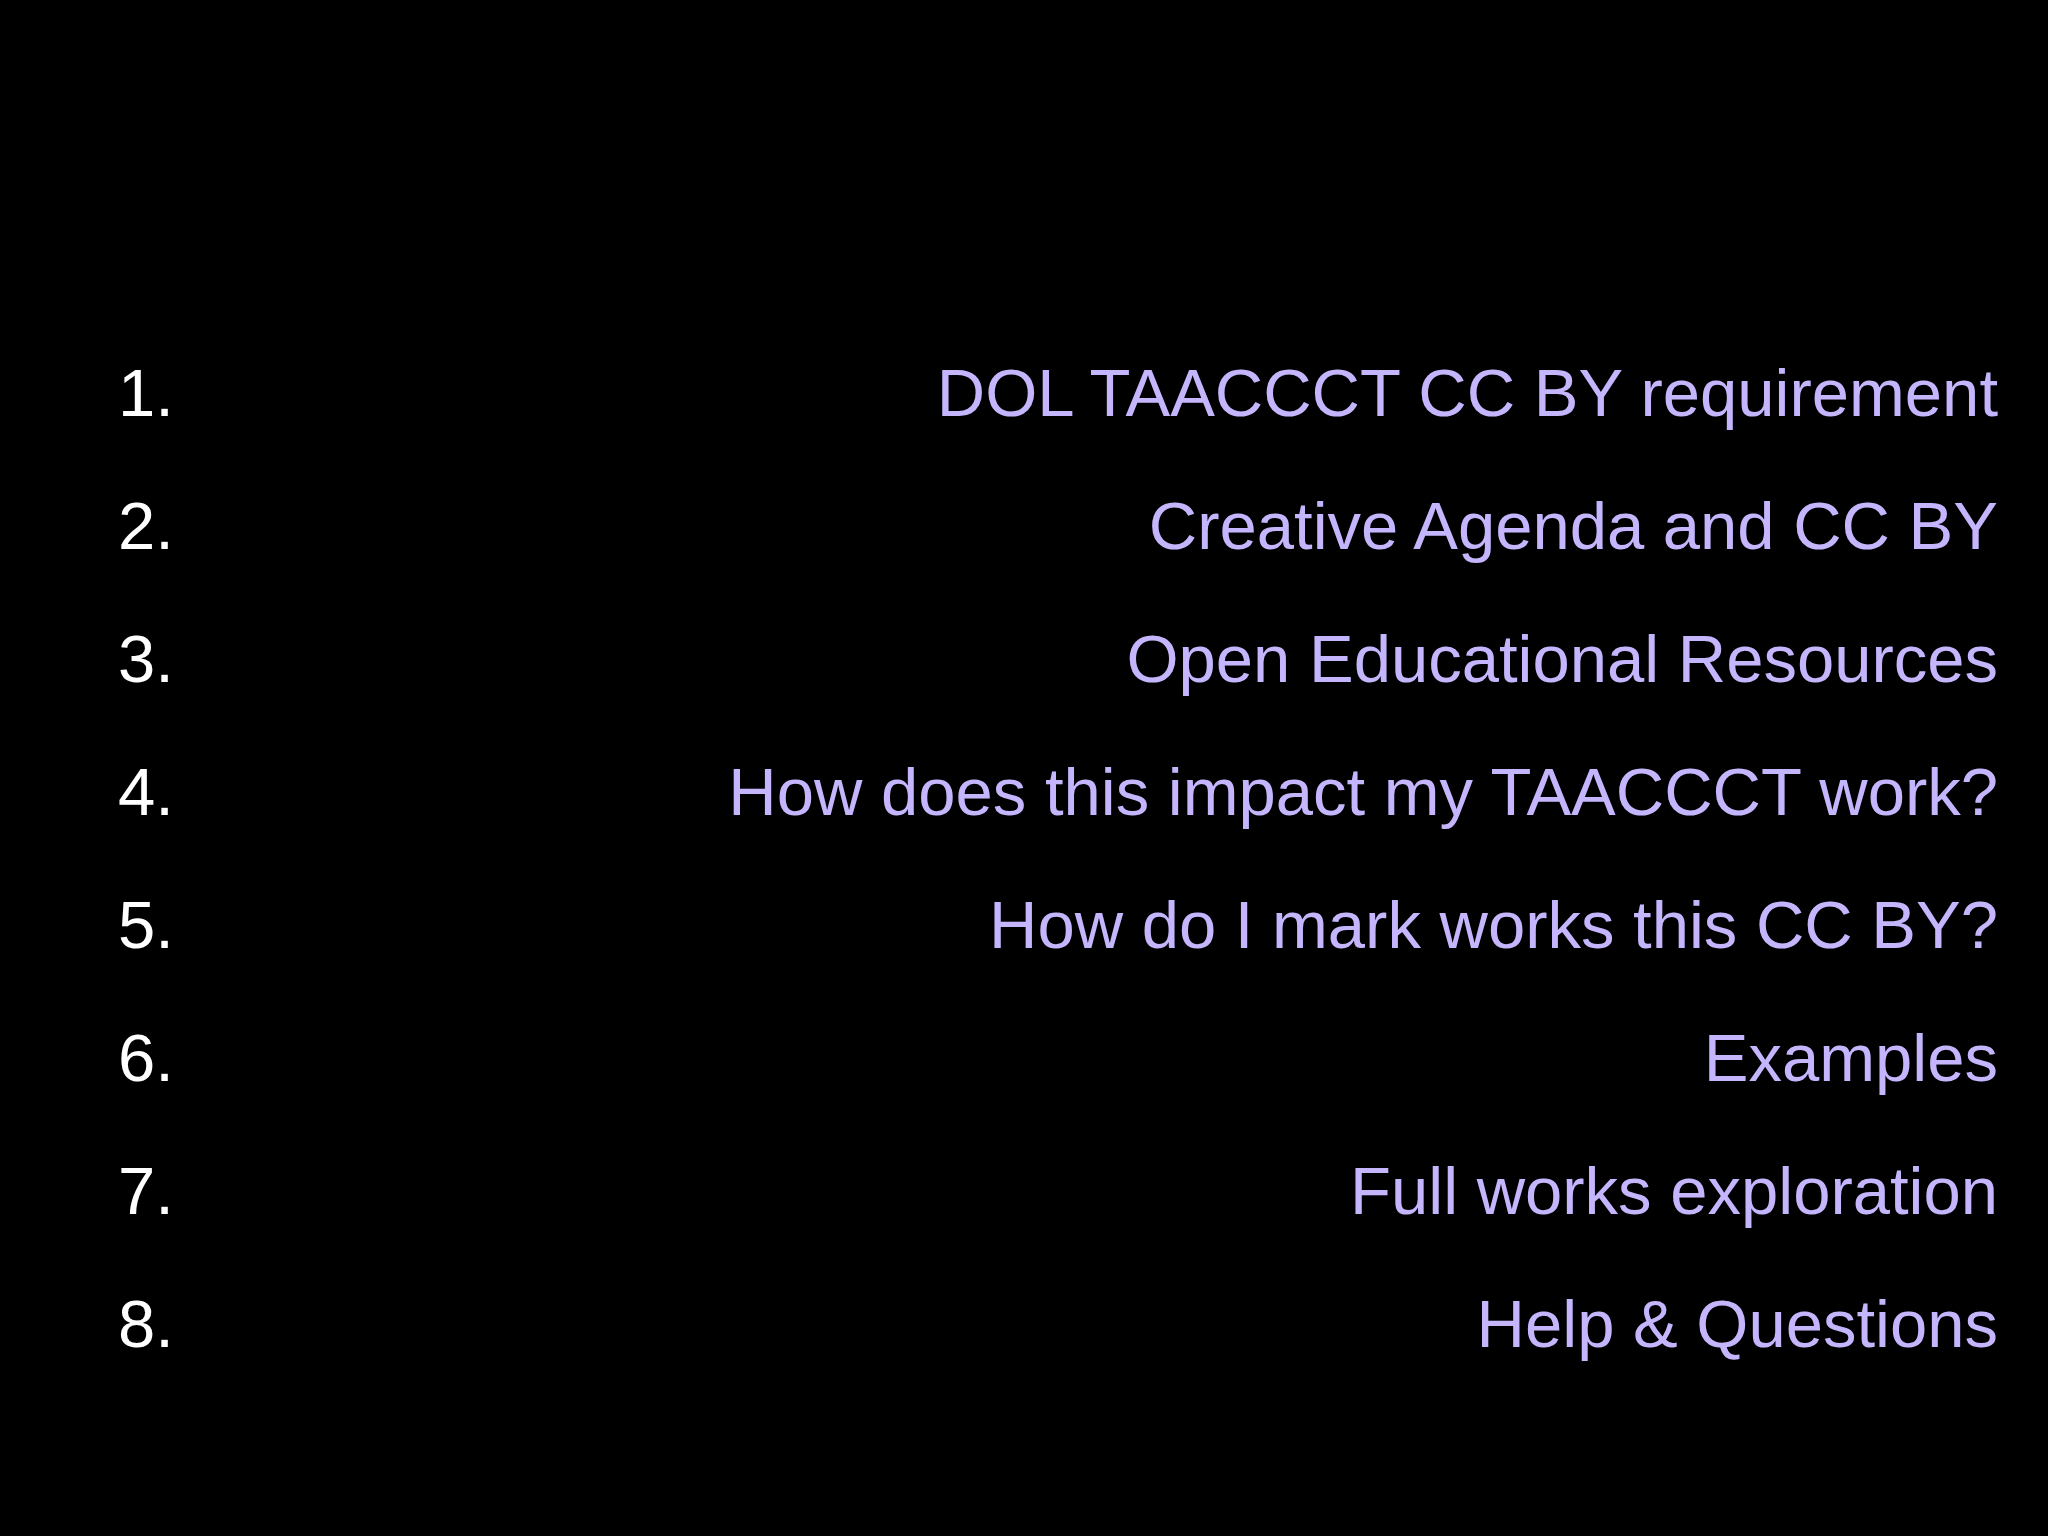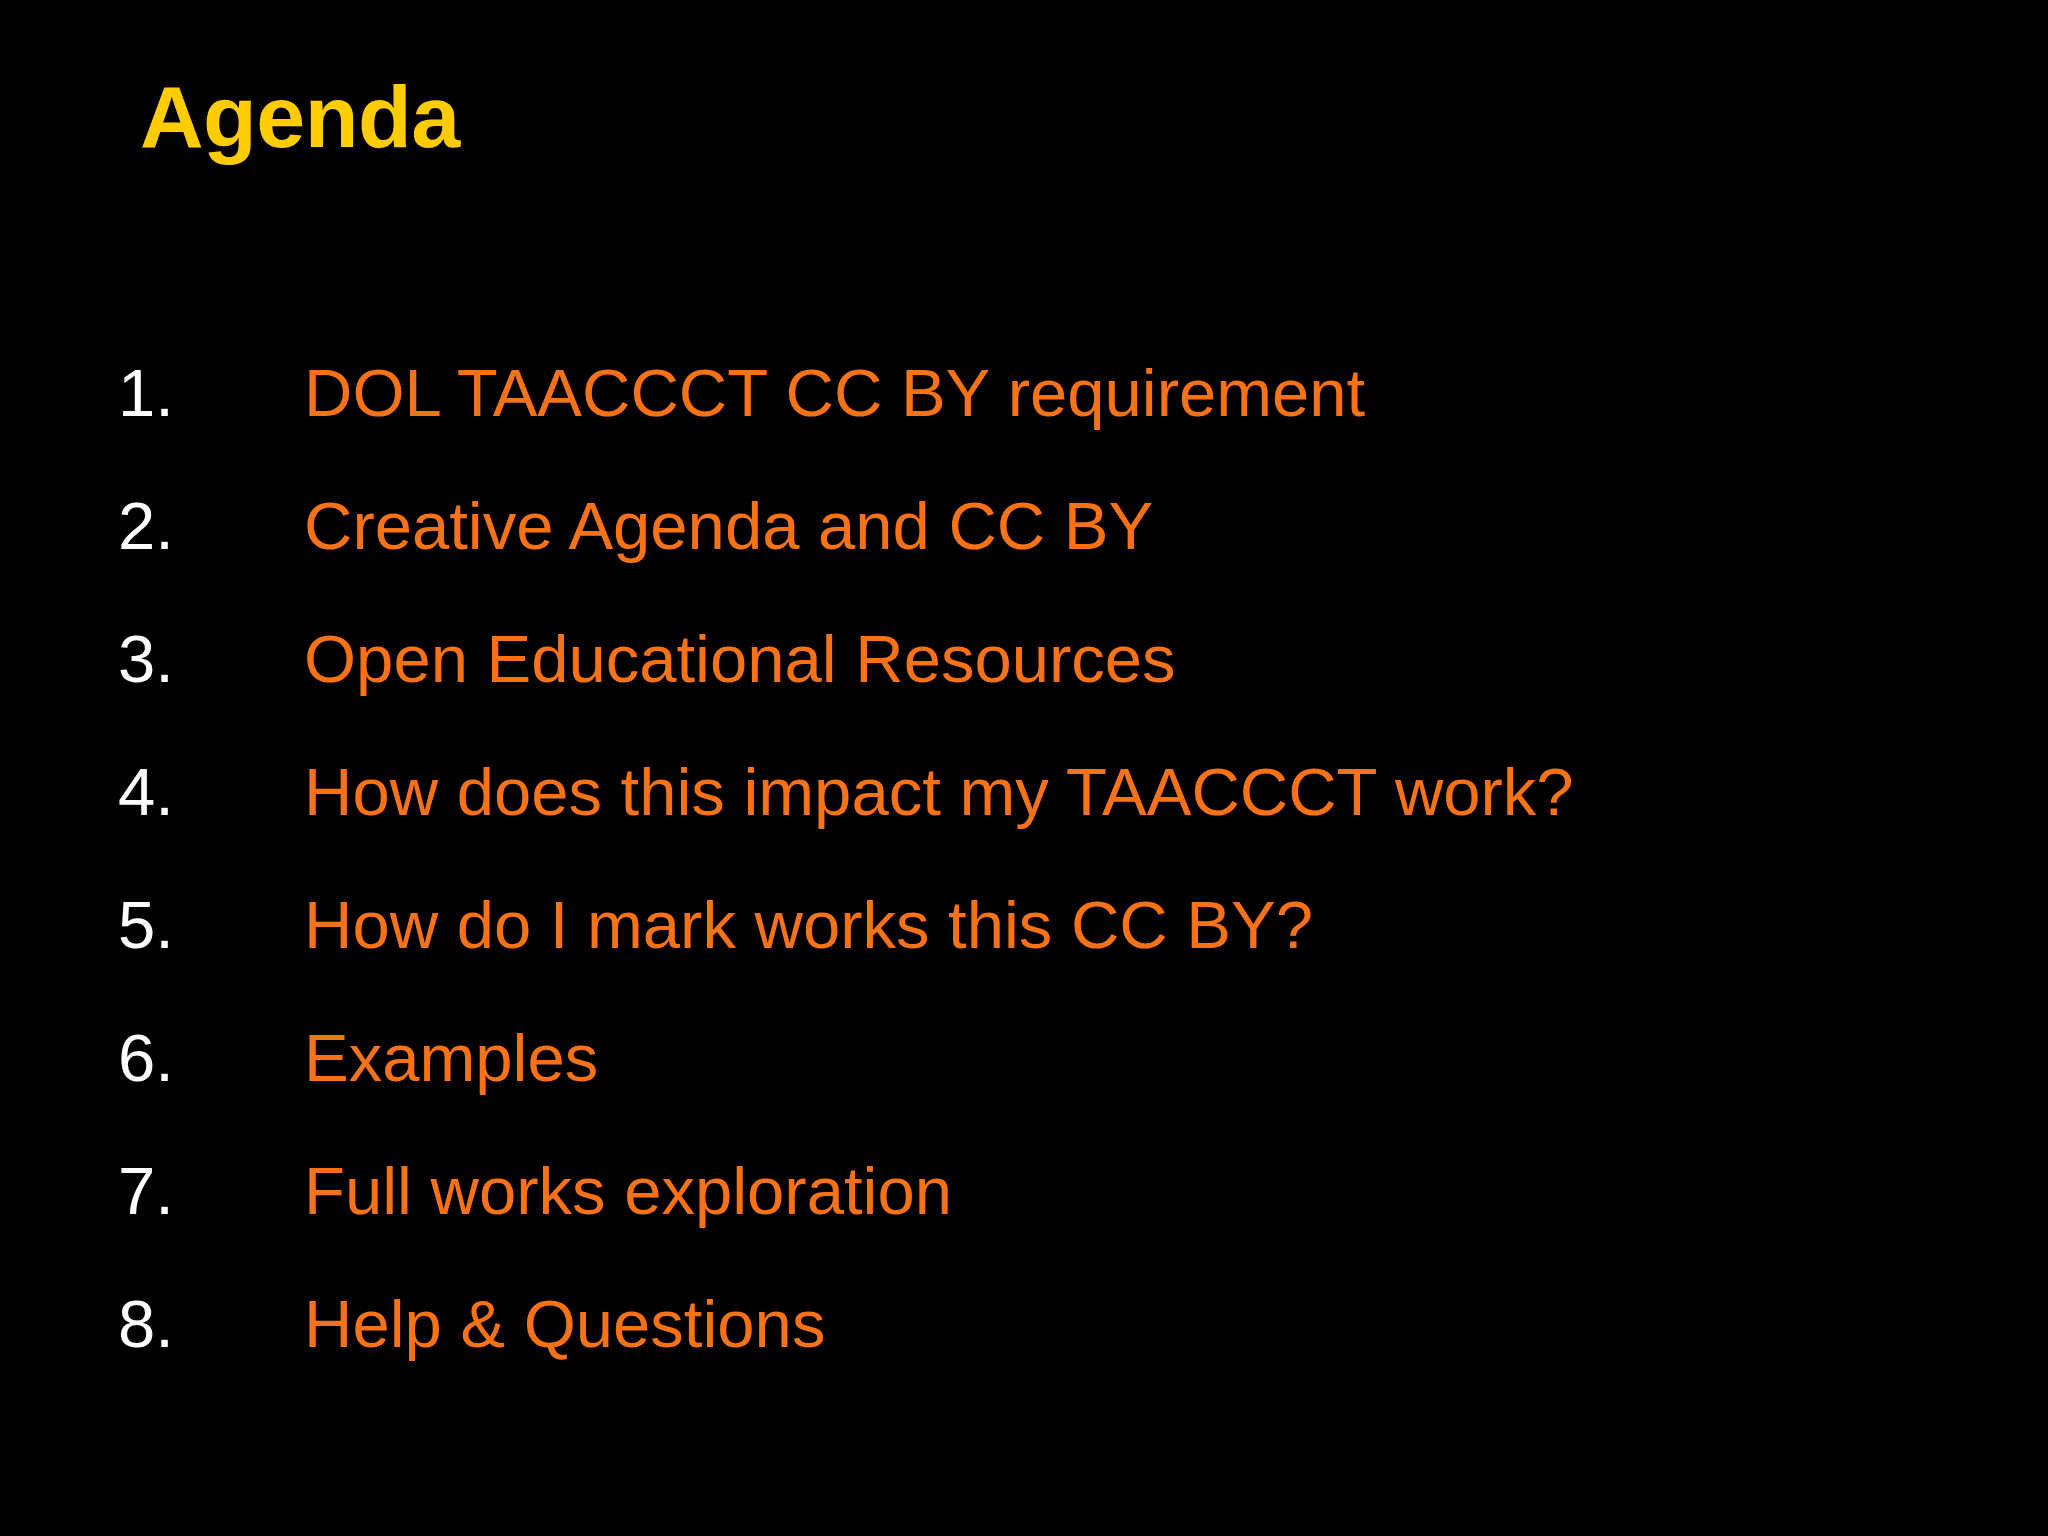--- a/index.html
+++ b/index.html
@@ -51,30 +51,29 @@
     white-space: nowrap;
   }
   .item-number {
     width: 186px;
     flex: 0 0 186px;
     text-align: left;
     color: #FFFFFF;
   }
   .item-text {
     flex: 1 1 auto;
-    text-align: left;
-    color: #f97316;
+    text-align: right;
+    color: #c4b5fd;
   }
 </style>
 </head>
 <body>
 
 <div class="slide">
 
-  <div class="slide-title">Agenda</div>
 
   <div class="agenda-list">
 
     <div class="agenda-item">
       <span class="item-number">1.</span>
       <span class="item-text">DOL TAACCCT CC BY requirement</span>
     </div>
 
     <div class="agenda-item">
       <span class="item-number">2.</span>

